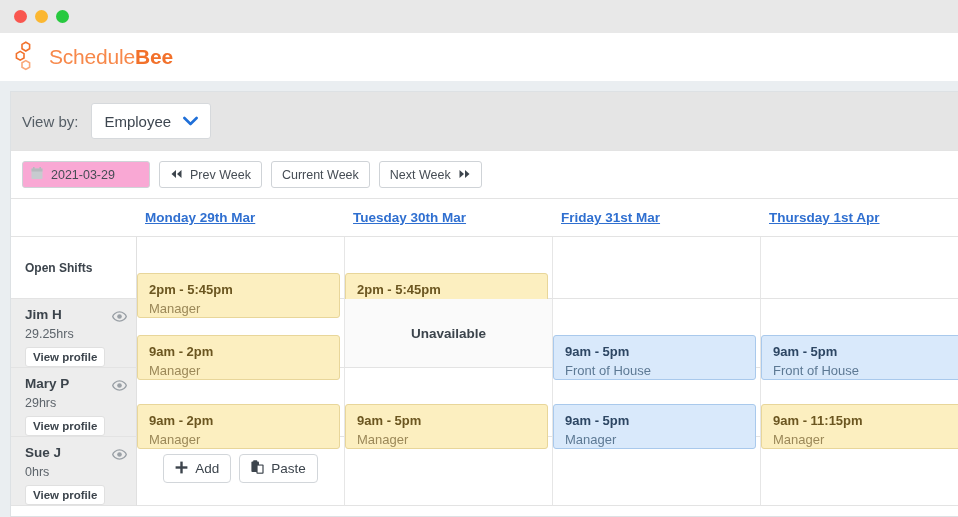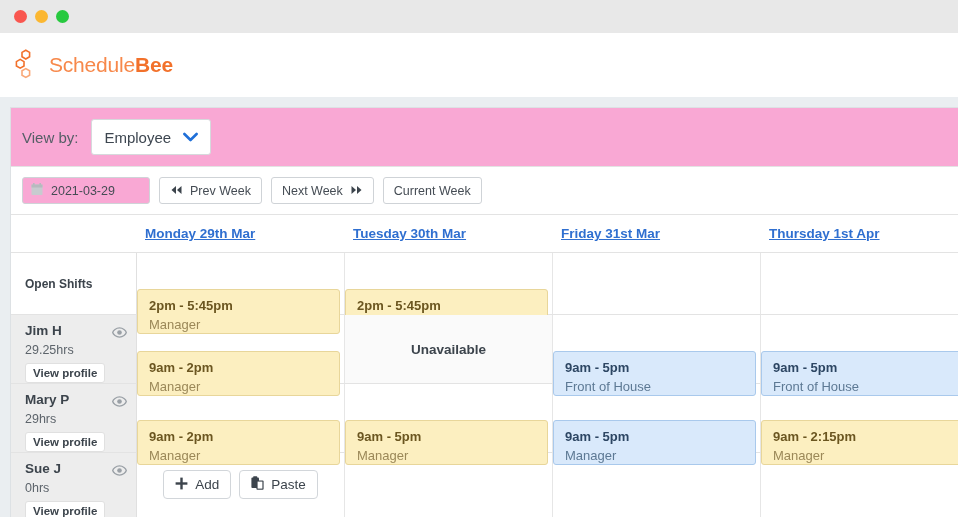--- a/index.html
+++ b/index.html
@@ -21,21 +21,21 @@
     padding-left: 14px;
     gap: 8px;
   }
   .dot { width: 13px; height: 13px; border-radius: 50%; display: block; }
   .dot-red { background: #f9564f; }
   .dot-amber { background: #fbb731; }
   .dot-green { background: #27c93f; }
 
   
   .brand-bar {
-    height: 64px;
+    height: 48px;
     background: #ffffff;
     display: flex;
     align-items: center;
     padding-left: 14px;
   }
   .brand {
     display: flex;
     align-items: center;
     gap: 9px;
     text-decoration: none;
@@ -59,21 +59,21 @@
     background: #ffffff;
     border: 1px solid #dde1e4;
     border-right: none;
     height: 426px;
     overflow: hidden;
   }
 
   
   .viewby-bar {
     height: 59px;
-    background: #f9a8d4;
+    background: #e5e5e5;
     border-bottom: 1px solid #e3e3e3;
     display: flex;
     align-items: center;
     padding-left: 11px;
     gap: 13px;
   }
   .viewby-label {
     font-size: 15px;
     color: #555e66;
   }
@@ -343,31 +343,31 @@
         <span>
           <svg width="13" height="10" viewBox="0 0 13 10" xmlns="http://www.w3.org/2000/svg">
             <path d="M6 1 L1.5 5 L6 9 Z" fill="#3c444c"></path>
             <path d="M11.5 1 L7 5 L11.5 9 Z" fill="#3c444c"></path>
           </svg>
         </span>
         <span>Prev Week</span>
       </div>
 
       <div class="btn">
+        <span>Current Week</span>
+      </div>
+
+      <div class="btn">
         <span>Next Week</span>
         <span>
           <svg width="13" height="10" viewBox="0 0 13 10" xmlns="http://www.w3.org/2000/svg">
             <path d="M1.5 1 L6 5 L1.5 9 Z" fill="#3c444c"></path>
             <path d="M7 1 L11.5 5 L7 9 Z" fill="#3c444c"></path>
           </svg>
         </span>
-      </div>
-
-      <div class="btn">
-        <span>Current Week</span>
       </div>
     </div>
 
     <div class="grid">
 
       <div class="grid-row head-row">
         <div class="col-emp head-cell"></div>
         <div class="col-day head-cell">
           <span class="day-link">Monday 29th Mar</span>
         </div>
@@ -447,21 +447,21 @@
               </div>
             </div>
             <div class="col-day body-cell">
               <div class="shift blue">
                 <div class="s-time">9am - 5pm</div>
                 <div class="s-role">Manager</div>
               </div>
             </div>
             <div class="col-day body-cell">
               <div class="shift yellow">
-                <div class="s-time">9am - 2:15pm</div>
+                <div class="s-time">9am - 11:15pm</div>
                 <div class="s-role">Manager</div>
               </div>
             </div>
           </div>
           <div class="grid-row" style="height: 69px;">
             <div class="col-emp emp-cell person"><div class="emp-name">Sue J</div><div class="emp-hrs">0hrs</div><span class="view-profile">View profile</span><span class="eye-icon"><svg width="15" height="11" viewBox="0 0 15 11" xmlns="http://www.w3.org/2000/svg">
                   <path d="M7.5 0.9 C11 0.9 13.8 3.6 14.3 5.5 C13.8 7.4 11 10.1 7.5 10.1 C4 10.1 1.2 7.4 0.7 5.5 C1.2 3.6 4 0.9 7.5 0.9 Z" fill="none" stroke="#9aa0a6" stroke-width="1.3"></path>
                   <circle cx="7.5" cy="5.5" r="2.3" fill="#9aa0a6"></circle>
                 </svg></span></div>
             <div class="col-day action-cell">

